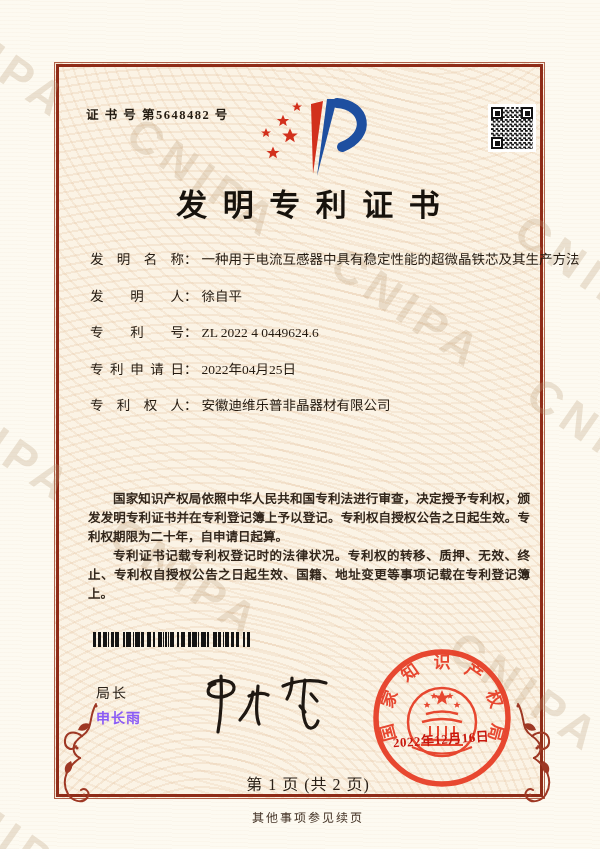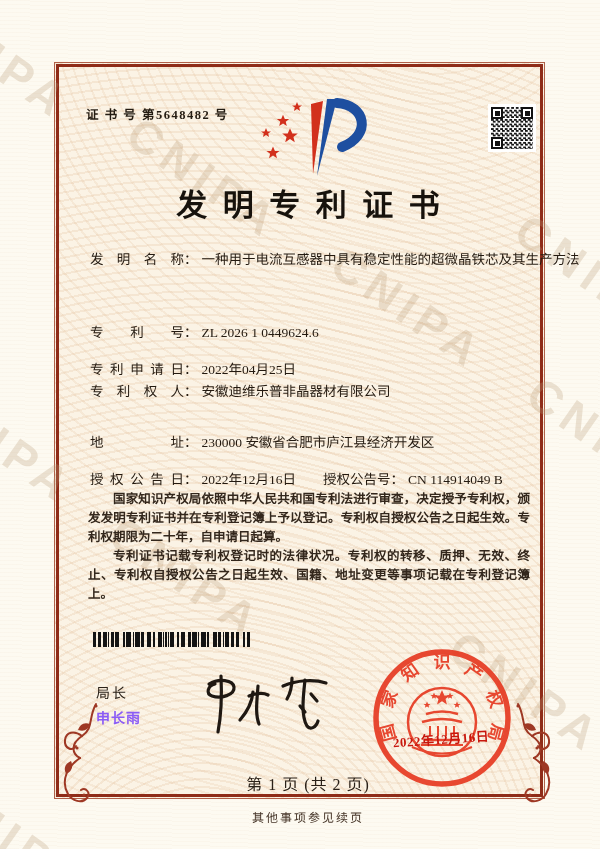--- a/index.html
+++ b/index.html
@@ -57,21 +57,21 @@
   .qf1{left:3px;top:3px;} .qf2{right:3px;top:3px;} .qf3{left:3px;bottom:3px;}
   .title {
     position:absolute; left:0; top:180px; width:600px; text-align:center;
     font-size:31px; font-weight:700; color:#17120c;
     letter-spacing:0.5em; text-indent:0.5em;
   }
   
   .frow { position:absolute; left:82px; font-size:13.5px; font-weight:400; color:#241a10; white-space:nowrap; }
   .flabel { display:inline-block; width:94px; text-align:justify; text-align-last:justify; vertical-align:bottom; }
   .fcolon { display:inline-block; margin-right:4px; }
-  .fr1{top:248px;} .fr2{top:285px;} .fr3{top:321px;} .fr4{top:358px;} .fr5{top:380px;} .fr6{top:431px;} .fr7{top:468px;}
+  .fr1{top:248px;} .fr2{top:285px;} .fr3{top:321px;} .fr4{top:358px;} .fr5{top:394px;} .fr6{top:431px;} .fr7{top:468px;}
   .grant-no { position:absolute; left:233px; top:0; white-space:nowrap; }
   .fr7 { width:470px; }
   
   .body-text {
     position:absolute; left:80px; top:490px; width:442px;
     font-size:12.5px; line-height:19px; color:#33271c; font-weight:700;
     text-align:justify;
   }
   .body-text p { text-indent:2em; }
   
@@ -137,35 +137,31 @@
     <span class="qf qf1"></span>
     <span class="qf qf2"></span>
     <span class="qf qf3"></span>
   </div>
 
   <div class="title">发明专利证书</div>
 
   <div class="frow fr1">
     <span class="flabel">发明名称</span><span class="fcolon">：</span><span class="fvalue">一种用于电流互感器中具有稳定性能的超微晶铁芯及其生产方法</span>
   </div>
+  <div class="frow fr2">
+    <span class="flabel">发明人</span><span class="fcolon">：</span><span class="fvalue">徐自平</span>
+  </div>
   <div class="frow fr3">
-    <span class="flabel">专利号</span><span class="fcolon">：</span><span class="fvalue">ZL 2026 1 0449624.6</span>
+    <span class="flabel">专利号</span><span class="fcolon">：</span><span class="fvalue">ZL 2022 4 0449624.6</span>
   </div>
   <div class="frow fr4">
     <span class="flabel">专利申请日</span><span class="fcolon">：</span><span class="fvalue">2022年04月25日</span>
   </div>
   <div class="frow fr5">
     <span class="flabel">专利权人</span><span class="fcolon">：</span><span class="fvalue">安徽迪维乐普非晶器材有限公司</span>
-  </div>
-  <div class="frow fr6">
-    <span class="flabel">地址</span><span class="fcolon">：</span><span class="fvalue">230000 安徽省合肥市庐江县经济开发区</span>
-  </div>
-  <div class="frow fr7">
-    <span><span class="flabel">授权公告日</span><span class="fcolon">：</span><span class="fvalue">2022年12月16日</span></span>
-    <span class="grant-no"><span>授权公告号</span><span class="fcolon">：</span><span class="fvalue">CN 114914049 B</span></span>
   </div>
 
   <div class="body-text">
     <p>国家知识产权局依照中华人民共和国专利法进行审查，决定授予专利权，颁发发明专利证书并在专利登记簿上予以登记。专利权自授权公告之日起生效。专利权期限为二十年，自申请日起算。</p>
     <p>专利证书记载专利权登记时的法律状况。专利权的转移、质押、无效、终止、专利权自授权公告之日起生效、国籍、地址变更等事项记载在专利登记簿上。</p>
   </div>
 
   <div class="barcode"></div>
 
   <div class="signer-title">局长</div>

